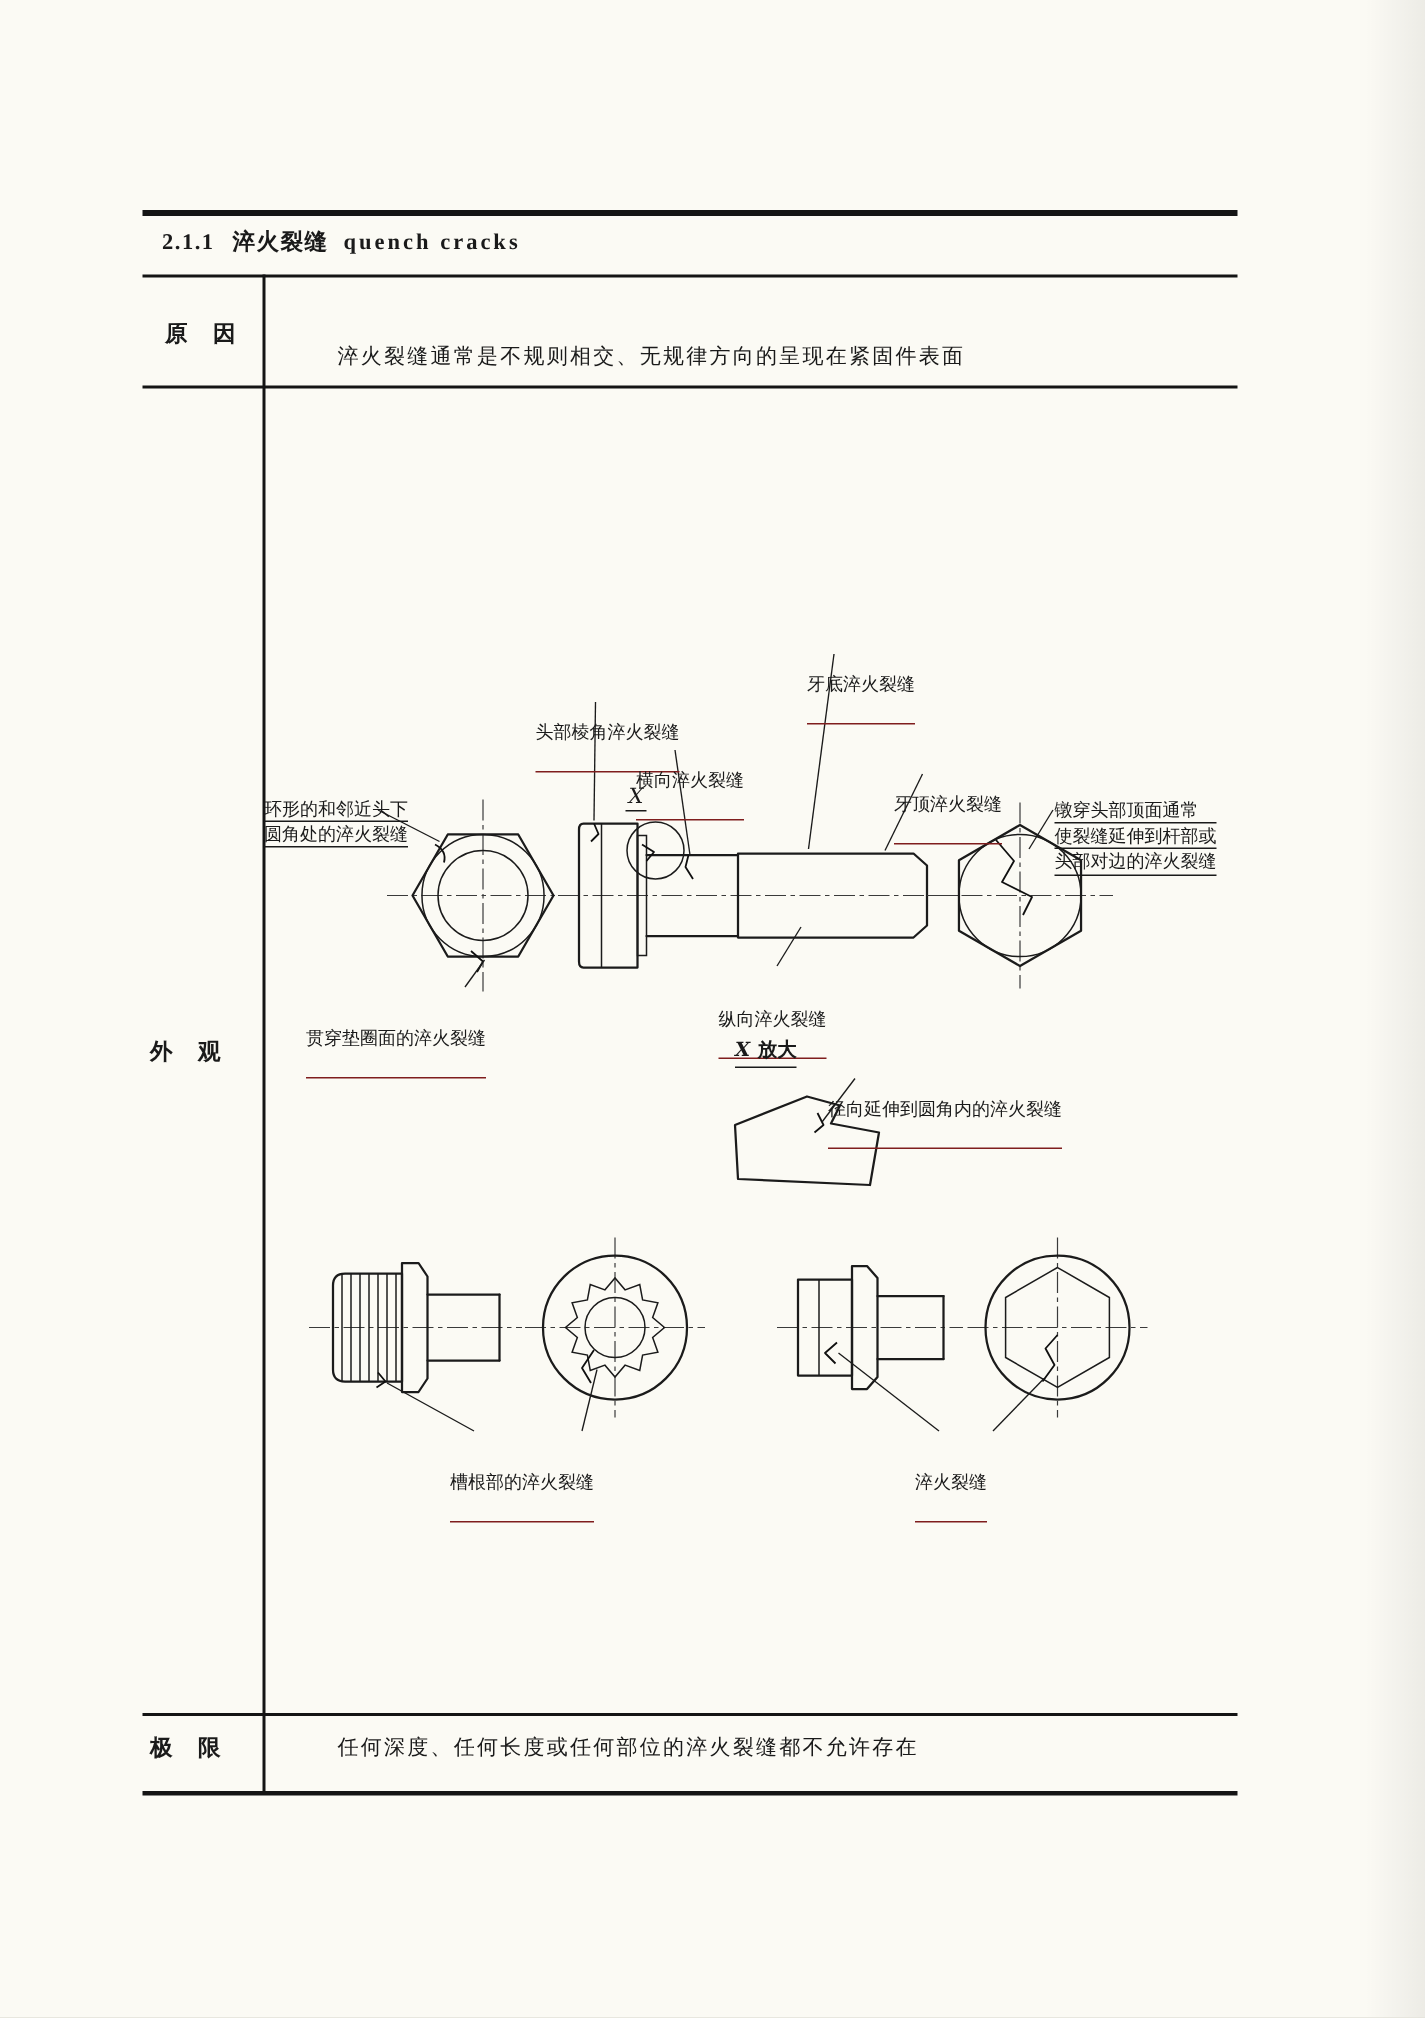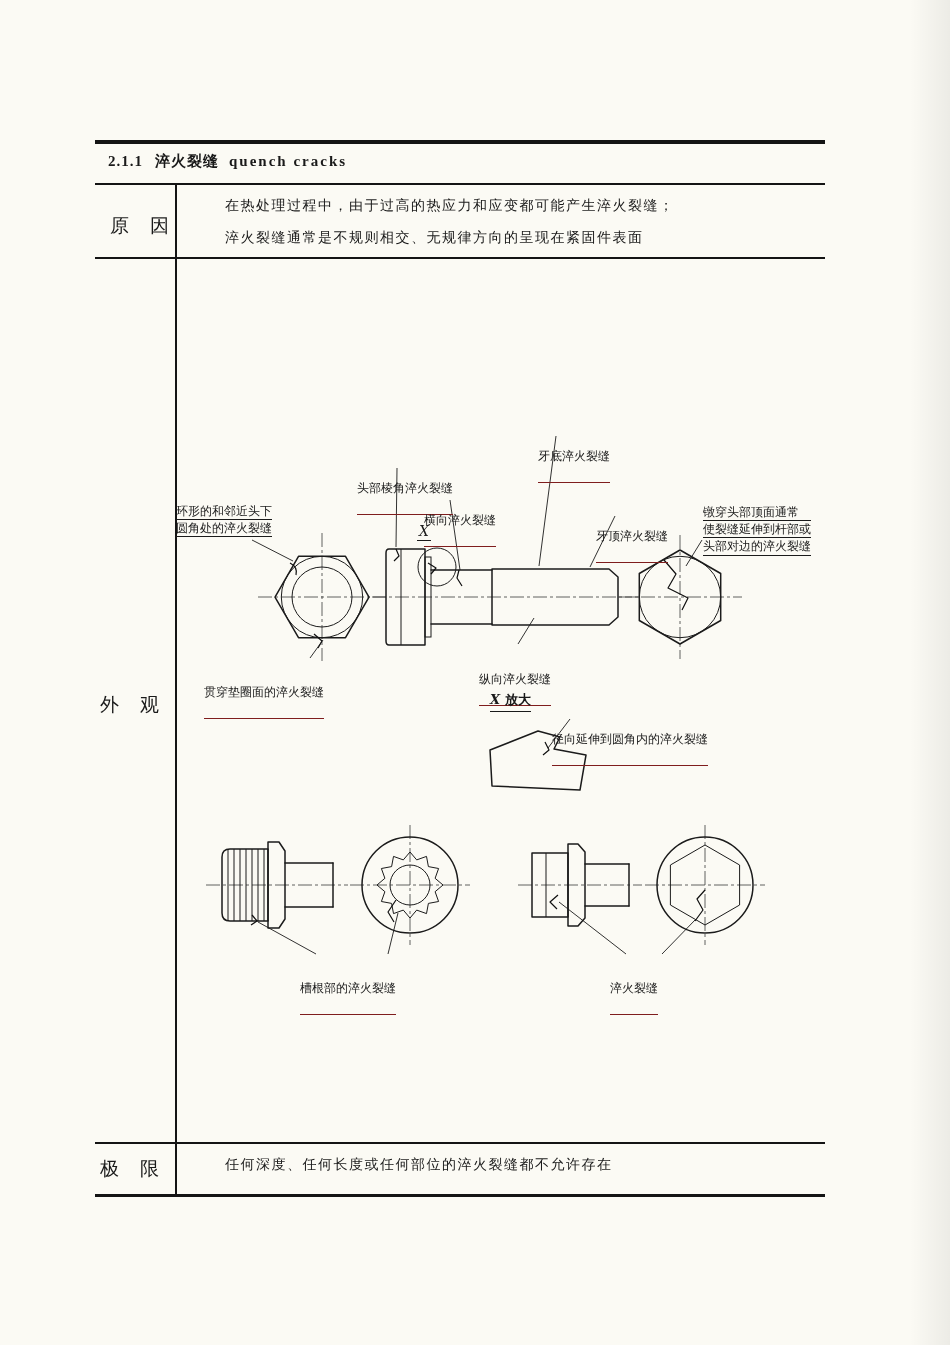--- a/index.html
+++ b/index.html
@@ -14,27 +14,27 @@
     pointer-events:none;
   }
   .rule { position:absolute; background:#141414; }
   .doc-number {
     position:absolute; top:108px; left:95px; width:730px; text-align:center;
     font-size:20px; font-weight:bold; letter-spacing:2px;
   }
   .section-heading { position:absolute; top:152px; left:108px; font-size:15px; font-weight:bold; letter-spacing:1px;font-family:Liberation Serif, serif; }
   .section-heading .sec-en { font-weight:bold; margin-left:10px; letter-spacing:2px; }
   .section-heading .sec-cn { margin-left:12px; }
-  .row-label { position:absolute; font-size:19px; font-weight:normal; letter-spacing:1px; }
+  .row-label { position:absolute; font-size:15px; font-weight:bold; letter-spacing:1px; }
   .body-text { position:absolute; font-size:14px; letter-spacing:1.5px; }
   .dlabel {
     position:absolute; font-size:12px; white-space:nowrap;
     border-bottom:1px solid #7f1d1d; padding-bottom:19px; line-height:1.1;margin-top:29px;
   }
-  .dstack { position:absolute; font-size:12px; white-space:nowrap; line-height:1.1; }
+  .dstack { position:absolute; font-size:12px; white-space:nowrap; line-height:1.1;margin-top:28px; }
   .dstack .dline { border-bottom:1px solid #1a1a1a; padding-bottom:1px; margin-bottom:2px; }
   .x-marker { position:absolute; font-size:14px; font-style:italic; font-family:"DejaVu Serif","Liberation Serif",serif;
               border-bottom:1px solid #1a1a1a; padding:0 2px 1px 2px; }
   .detail-title { position:absolute; font-size:13px; font-weight:bold; border-bottom:1.5px solid #1a1a1a; padding-bottom:2px; white-space:nowrap; }
   .detail-title .dx { font-style:italic; font-family:"DejaVu Serif","Liberation Serif",serif; margin-right:5px; }
   svg.diagram { position:absolute; left:0; top:0; }
   .outline { stroke:#1b1b1b; stroke-width:1.5; fill:none; stroke-linejoin:round; stroke-linecap:round; }
   .thin    { stroke:#1b1b1b; stroke-width:1;   fill:none; }
   .cl      { stroke:#3a3a3a; stroke-width:0.8; fill:none; stroke-dasharray:14 3 3 3; }
   .leader  { stroke:#1b1b1b; stroke-width:0.9; fill:none; }
@@ -54,21 +54,20 @@
 
   <div class="rule" style="left:175px; top:183px; width:2px; height:1013px;"></div>
   <div class="rule" style="left:95px; top:257px; width:730px; height:2px;"></div>
   <div class="rule" style="left:95px; top:1142px; width:730px; height:2px;"></div>
   <div class="rule" style="left:95px; top:1194px; width:730px; height:2.5px;"></div>
 
   <div class="row-label" style="left:110px; top:213px;">原　因</div>
   <div class="row-label" style="left:100px; top:692px;">外　观</div>
   <div class="row-label" style="left:100px; top:1156px;">极　限</div>
 
-  <div class="body-text" style="left:225px; top:197px;">在热处理过程中，由于过高的热应力和应变都可能产生淬火裂缝；</div>
   <div class="body-text" style="left:225px; top:1156px;">任何深度、任何长度或任何部位的淬火裂缝都不允许存在</div>
 
   <div class="body-text" style="left:225px; top:229px;">淬火裂缝通常是不规则相交、无规律方向的呈现在紧固件表面</div>
 
   <svg class="diagram" width="950" height="1345" viewBox="0 0 950 1345">
     <defs>
       <pattern id="threads" width="4" height="4" patternUnits="userSpaceOnUse" patternTransform="rotate(63)">
         <rect width="4" height="4" fill="#151515"></rect>
         <line x1="0" y1="0" x2="0" y2="4" stroke="#cfcabc" stroke-width="1.1"></line>
       </pattern>

